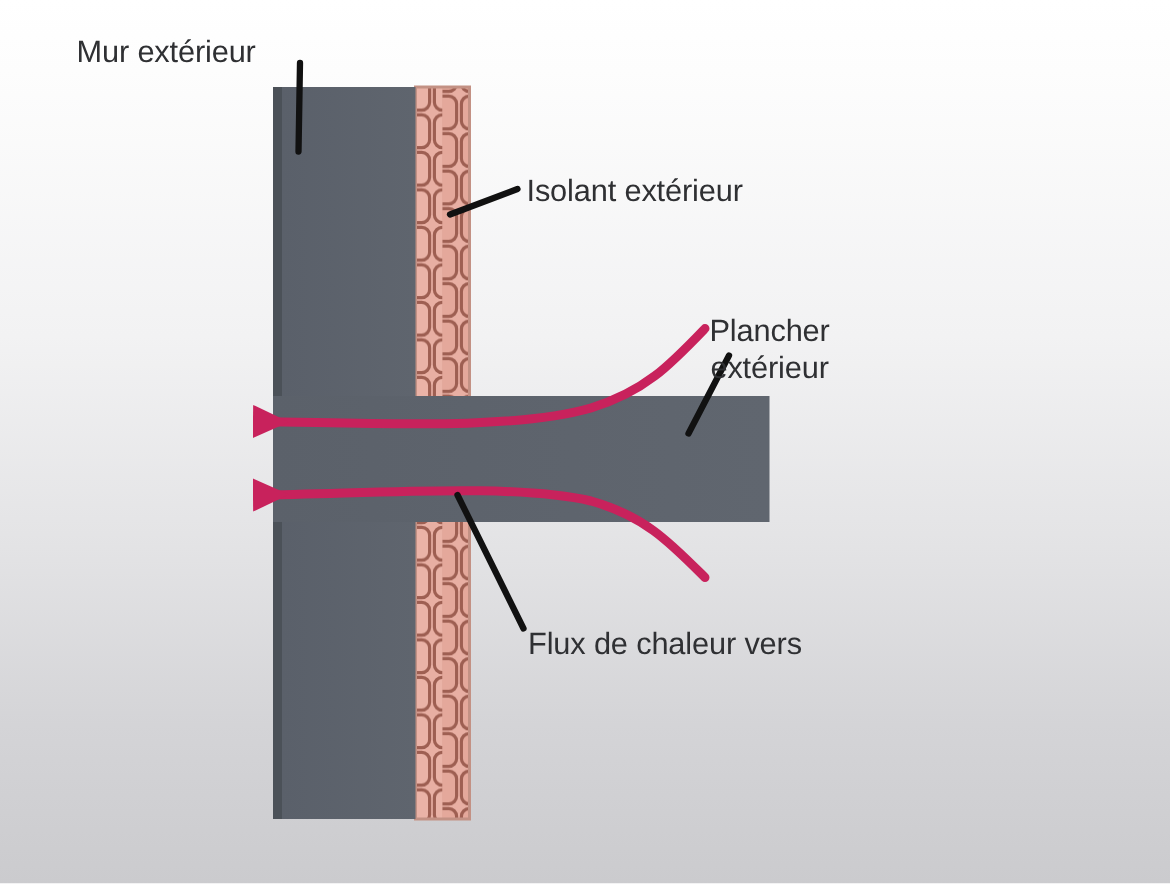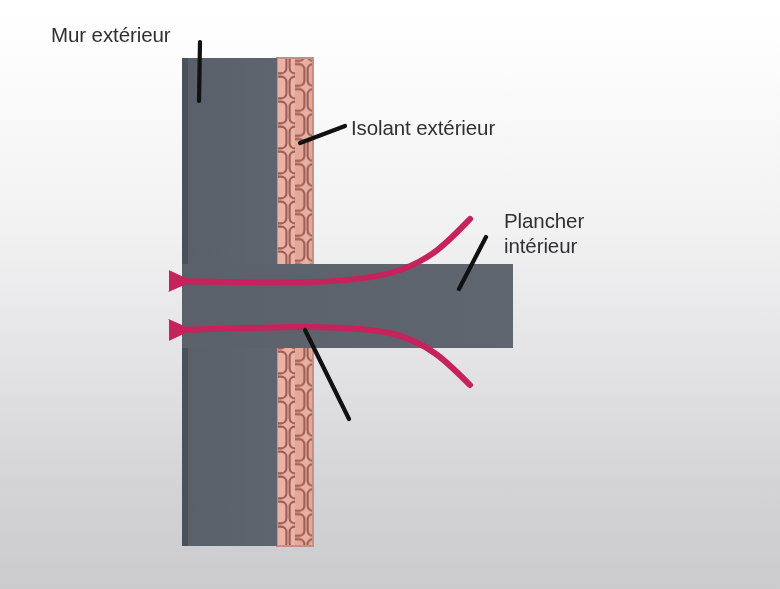--- a/index.html
+++ b/index.html
@@ -30,21 +30,21 @@
     color: #2f3033;
     font-family: "Liberation Sans", sans-serif;
     font-size: 20.5px;
     line-height: 25px;
     letter-spacing: -0.1px;
     white-space: pre;
     user-select: none;
   }
   #label-mur        { left: 51px;  top: 22px; }
   #label-isolant    { left: 351px; top: 115px; }
-  #label-plancher   { left: 504px; top: 208px; }
+  #label-plancher   { left: 473px; top: 208px; text-align: center; }
   #label-flux       { left: 352px; top: 417px; }
 </style>
 </head>
 <body>
 
 <div id="diagram-root">
 
   <svg id="diagram-svg" viewBox="0 0 780 589">
     <defs>
 
@@ -99,17 +99,17 @@
       <line x1="345" y1="126" x2="300" y2="143"></line>
       <line x1="486" y1="237" x2="459" y2="289"></line>
       <line x1="305" y1="330" x2="349" y2="419"></line>
     </g>
   </svg>
 
   <div class="label-text" id="label-mur">Mur extérieur</div>
 
   <div class="label-text" id="label-isolant">Isolant extérieur</div>
 
-  <div class="label-text" id="label-plancher"><span>Plancher</span><br><span>intérieur</span></div>
+  <div class="label-text" id="label-plancher"><span>Plancher</span><br><span>extérieur</span></div>
 
-  <div class="label-text" id="label-flux"><br></div>
+  <div class="label-text" id="label-flux"><span>Flux de chaleur vers</span><br></div>
 
 </div>
 
 </body></html>

